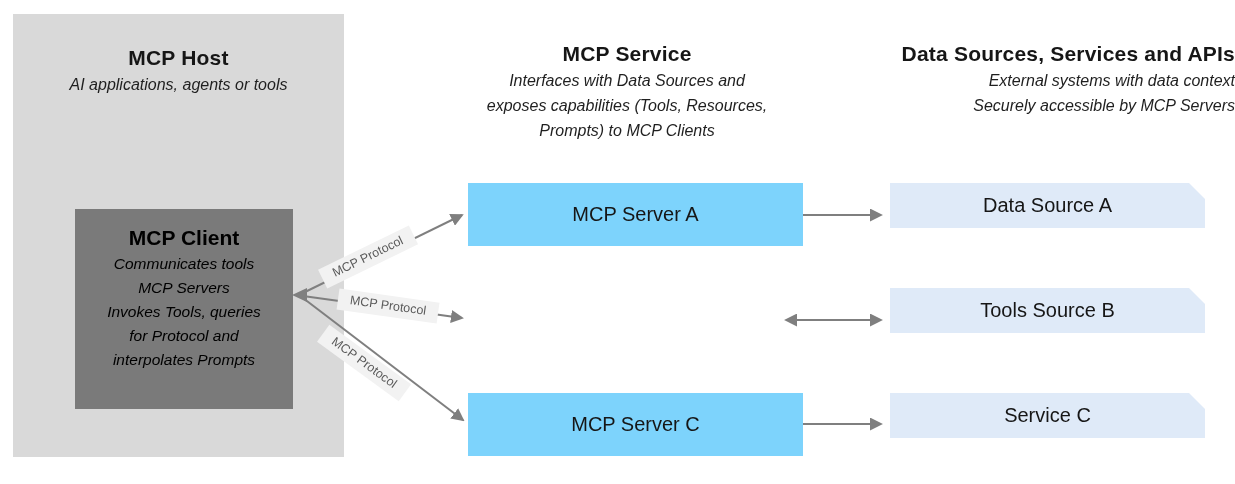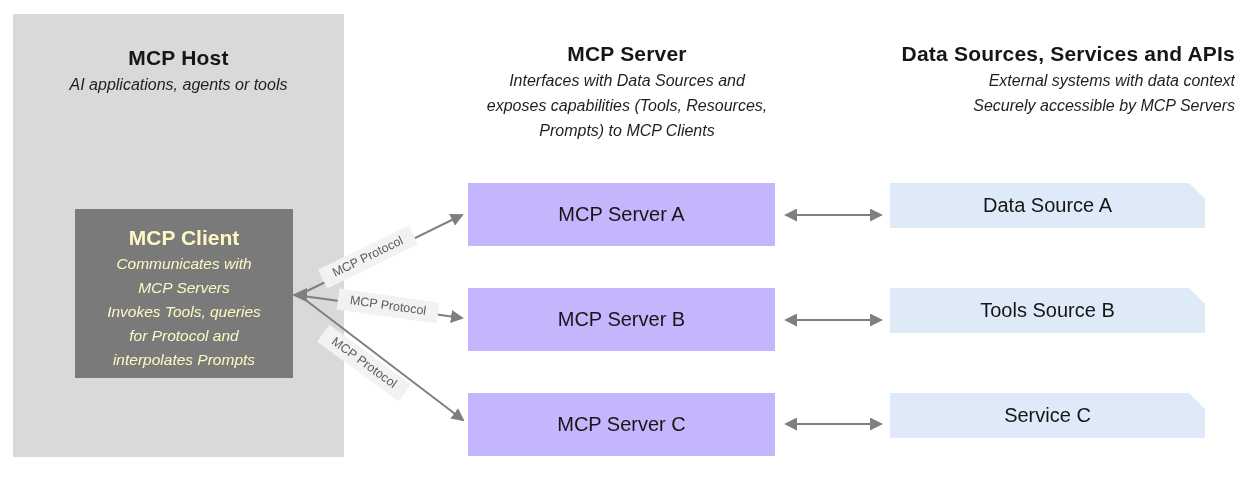--- a/index.html
+++ b/index.html
@@ -54,43 +54,43 @@
     position: absolute;
     left: 860px; top: 42px;
     width: 375px;
     text-align: right;
   }
 
   
   .client-box {
     position: absolute;
     left: 75px; top: 209px;
-    width: 218px; height: 169px;
+    width: 218px; height: 200px;
     background: #7a7a7a;
-    color: #fef9c3;
+    color: #000000;
     text-align: center;
     padding-top: 17px;
   }
   .client-title {
     font-size: 21px;
     font-weight: 700;
     margin-bottom: 2px;
   }
   .client-line {
     font-style: italic;
     font-size: 15.5px;
     line-height: 24px;
   }
 
   
   .server-box {
     position: absolute;
     left: 468px;
-    width: 307px; height: 63px;
-    background: #c4b5fd;
+    width: 335px; height: 63px;
+    background: #7dd3fc;
     display: flex;
     align-items: center;
     justify-content: center;
     font-size: 20px;
     color: #161616;
   }
   
   .source-box {
     position: absolute;
     left: 890px;
@@ -144,21 +144,21 @@
 <div class="canvas">
 
   <div class="host-panel">
     <div class="host-header">
       <div class="col-title">MCP Host</div>
       <div class="col-sub">AI applications, agents or tools</div>
     </div>
   </div>
 
   <div class="server-header">
-    <div class="col-title">MCP Server</div>
+    <div class="col-title">MCP Service</div>
     <div class="col-sub">
       <div>Interfaces with Data Sources and</div>
       <div>exposes capabilities (Tools, Resources,</div>
       <div>Prompts) to MCP Clients</div>
     </div>
   </div>
 
   <div class="sources-header">
     <div class="col-title">Data Sources, Services and APIs</div>
     <div class="col-sub">
@@ -184,32 +184,31 @@
 
     <g stroke="#7f7f7f" stroke-width="2" fill="none">
       <line x1="786" y1="215" x2="881" y2="215" marker-start="url(#arrow)" marker-end="url(#arrow)"></line>
       <line x1="786" y1="320" x2="881" y2="320" marker-start="url(#arrow)" marker-end="url(#arrow)"></line>
       <line x1="786" y1="424" x2="881" y2="424" marker-start="url(#arrow)" marker-end="url(#arrow)"></line>
     </g>
   </svg>
 
   <div class="client-box">
     <div class="client-title">MCP Client</div>
-    <div class="client-line">Communicates with</div>
+    <div class="client-line">Communicates tools</div>
     <div class="client-line">MCP Servers</div>
     <div class="client-line">Invokes Tools, queries</div>
     <div class="client-line">for Protocol and</div>
     <div class="client-line">interpolates Prompts</div>
   </div>
 
   <div class="protocol-label protocol-1">MCP Protocol</div>
   <div class="protocol-label protocol-2">MCP Protocol</div>
   <div class="protocol-label protocol-3">MCP Protocol</div>
 
   <div class="server-box row-a">MCP Server A</div>
-  <div class="server-box row-b">MCP Server B</div>
   <div class="server-box row-c">MCP Server C</div>
 
   <div class="source-box row-a">Data Source A</div>
   <div class="source-box row-b">Tools Source B</div>
   <div class="source-box row-c">Service C</div>
 
 </div>
 
 </body></html>

